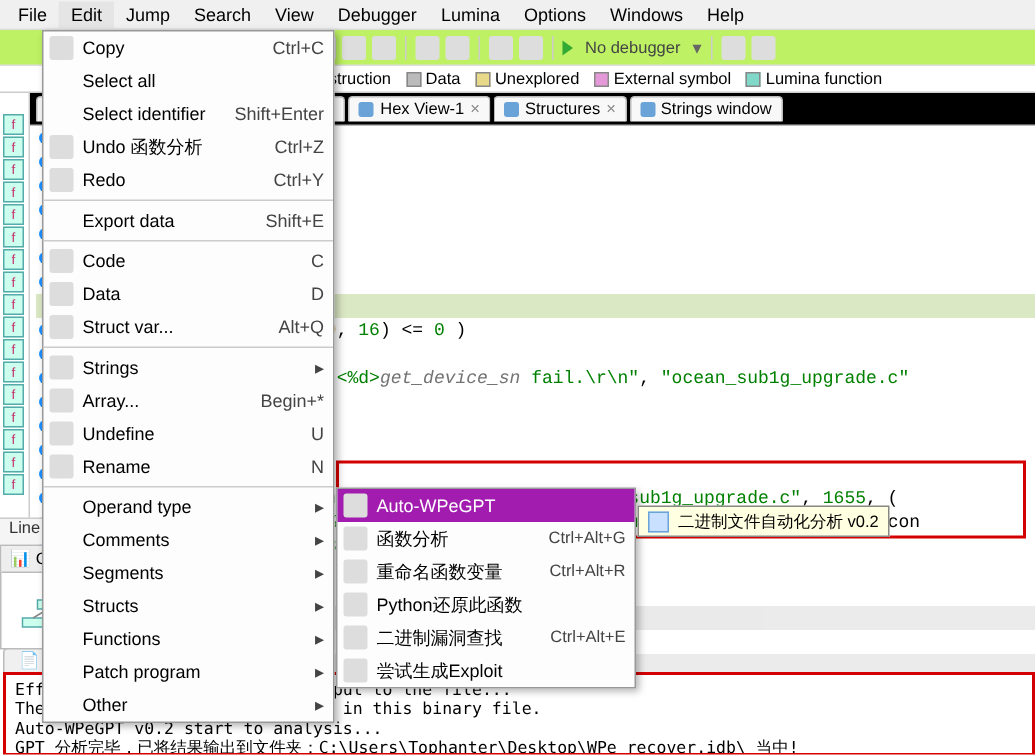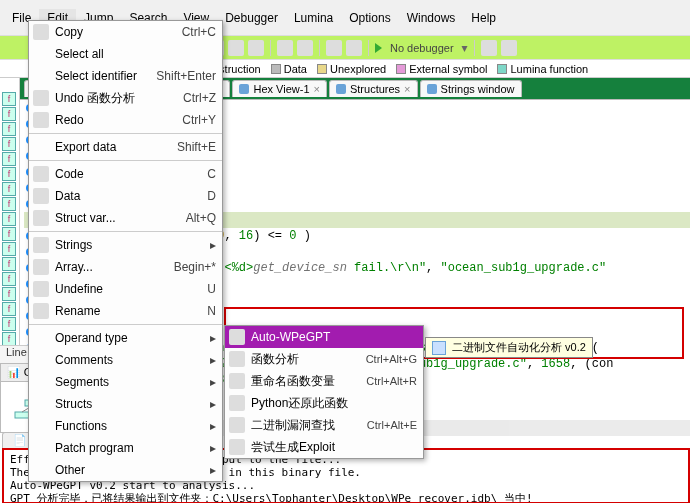--- a/index.html
+++ b/index.html
@@ -1,32 +1,32 @@
 <!DOCTYPE html>
 <html><head>
 <meta charset="utf-8">
 <style>
 * { margin: 0; padding: 0; box-sizing: border-box; }
 body { font-family: "Segoe UI", Tahoma, sans-serif; font-size: 12px; color: #000; background: #fff; width: 690px; height: 503px; overflow: hidden; position: relative; }
-.menubar { display: flex; background: #f0f0f0; height: 36px; align-items: center; padding: 0 4px; border-bottom: 1px solid #ddd; }
+.menubar { display: flex; background: #f0f0f0; height: 20px; align-items: center; padding: 0 4px; border-bottom: 1px solid #ddd; }
 .menubar span { padding: 2px 8px; cursor: default; }
 .menubar span.open { background: #e5e5e5; }
 .toolbar { height: 24px; background: #bef264; border-bottom: 1px solid #ddd; display: flex; align-items: center; padding: 0 4px; gap: 4px; }
 .tb-icon { width: 16px; height: 16px; background: #ddd; border-radius: 2px; }
 .tb-sep { width: 1px; height: 16px; background: #ccc; margin: 0 2px; }
 .nodbg { color: #444; font-size: 11px; padding: 0 4px; }
 .colorbar { height: 18px; display: flex; align-items: center; background: #fff; border-bottom: 1px solid #ccc; font-size: 11px; gap: 10px; padding-left: 200px; }
 .colorbar .chip { display: inline-flex; align-items: center; gap: 3px; }
 .chip-box { width: 10px; height: 10px; border: 1px solid #888; }
 .main { display: flex; height: 390px; }
 .leftcol { width: 20px; background: #fff; border-right: 1px solid #ccc; display: flex; flex-direction: column; gap: 1px; padding-top: 14px; }
 .fu-label { position: absolute; left: 2px; top: 64px; font-size: 12px; color: #333; padding-left: 43px; }
 .fbox { width: 14px; height: 14px; margin-left: 2px; border: 1px solid #5aa; background: #cfe; font-size: 9px; text-align: center; line-height: 13px; color: #c4306b; }
 .centercol { flex: 1; display: flex; flex-direction: column; }
-.tabs { display: flex; height: 22px; background: #15803d; border-bottom: 1px solid #bbb; align-items: center; gap: 2px; padding: 0 4px; font-size: 11px; overflow: hidden; }
+.tabs { display: flex; height: 22px; background: #000000; border-bottom: 1px solid #bbb; align-items: center; gap: 2px; padding: 0 4px; font-size: 11px; overflow: hidden; }
 .tab { display: flex; align-items: center; gap: 4px; padding: 2px 6px; background: #f8f8f8; border: 1px solid #bbb; border-bottom: none; border-radius: 3px 3px 0 0; white-space: nowrap; }
 .tab.active { background: #fff; }
 .tab-icon { width: 10px; height: 10px; background: #6aa3d8; border-radius: 2px; }
 .tab-close { color: #888; }
 .code { flex: 1; font-family: Consolas, "Courier New", monospace; font-size: 12px; line-height: 16px; background: #fff; overflow: hidden; padding-left: 4px; }
 .code-line { display: flex; align-items: center; white-space: pre; }
 .dot { width: 8px; height: 8px; background: #1e90ff; border-radius: 50%; margin: 0 6px 0 2px; }
 .ln { width: 26px; color: #666; text-align: right; padding-right: 6px; }
 .kw { color: #0000c0; }
 .str { color: #008000; }

